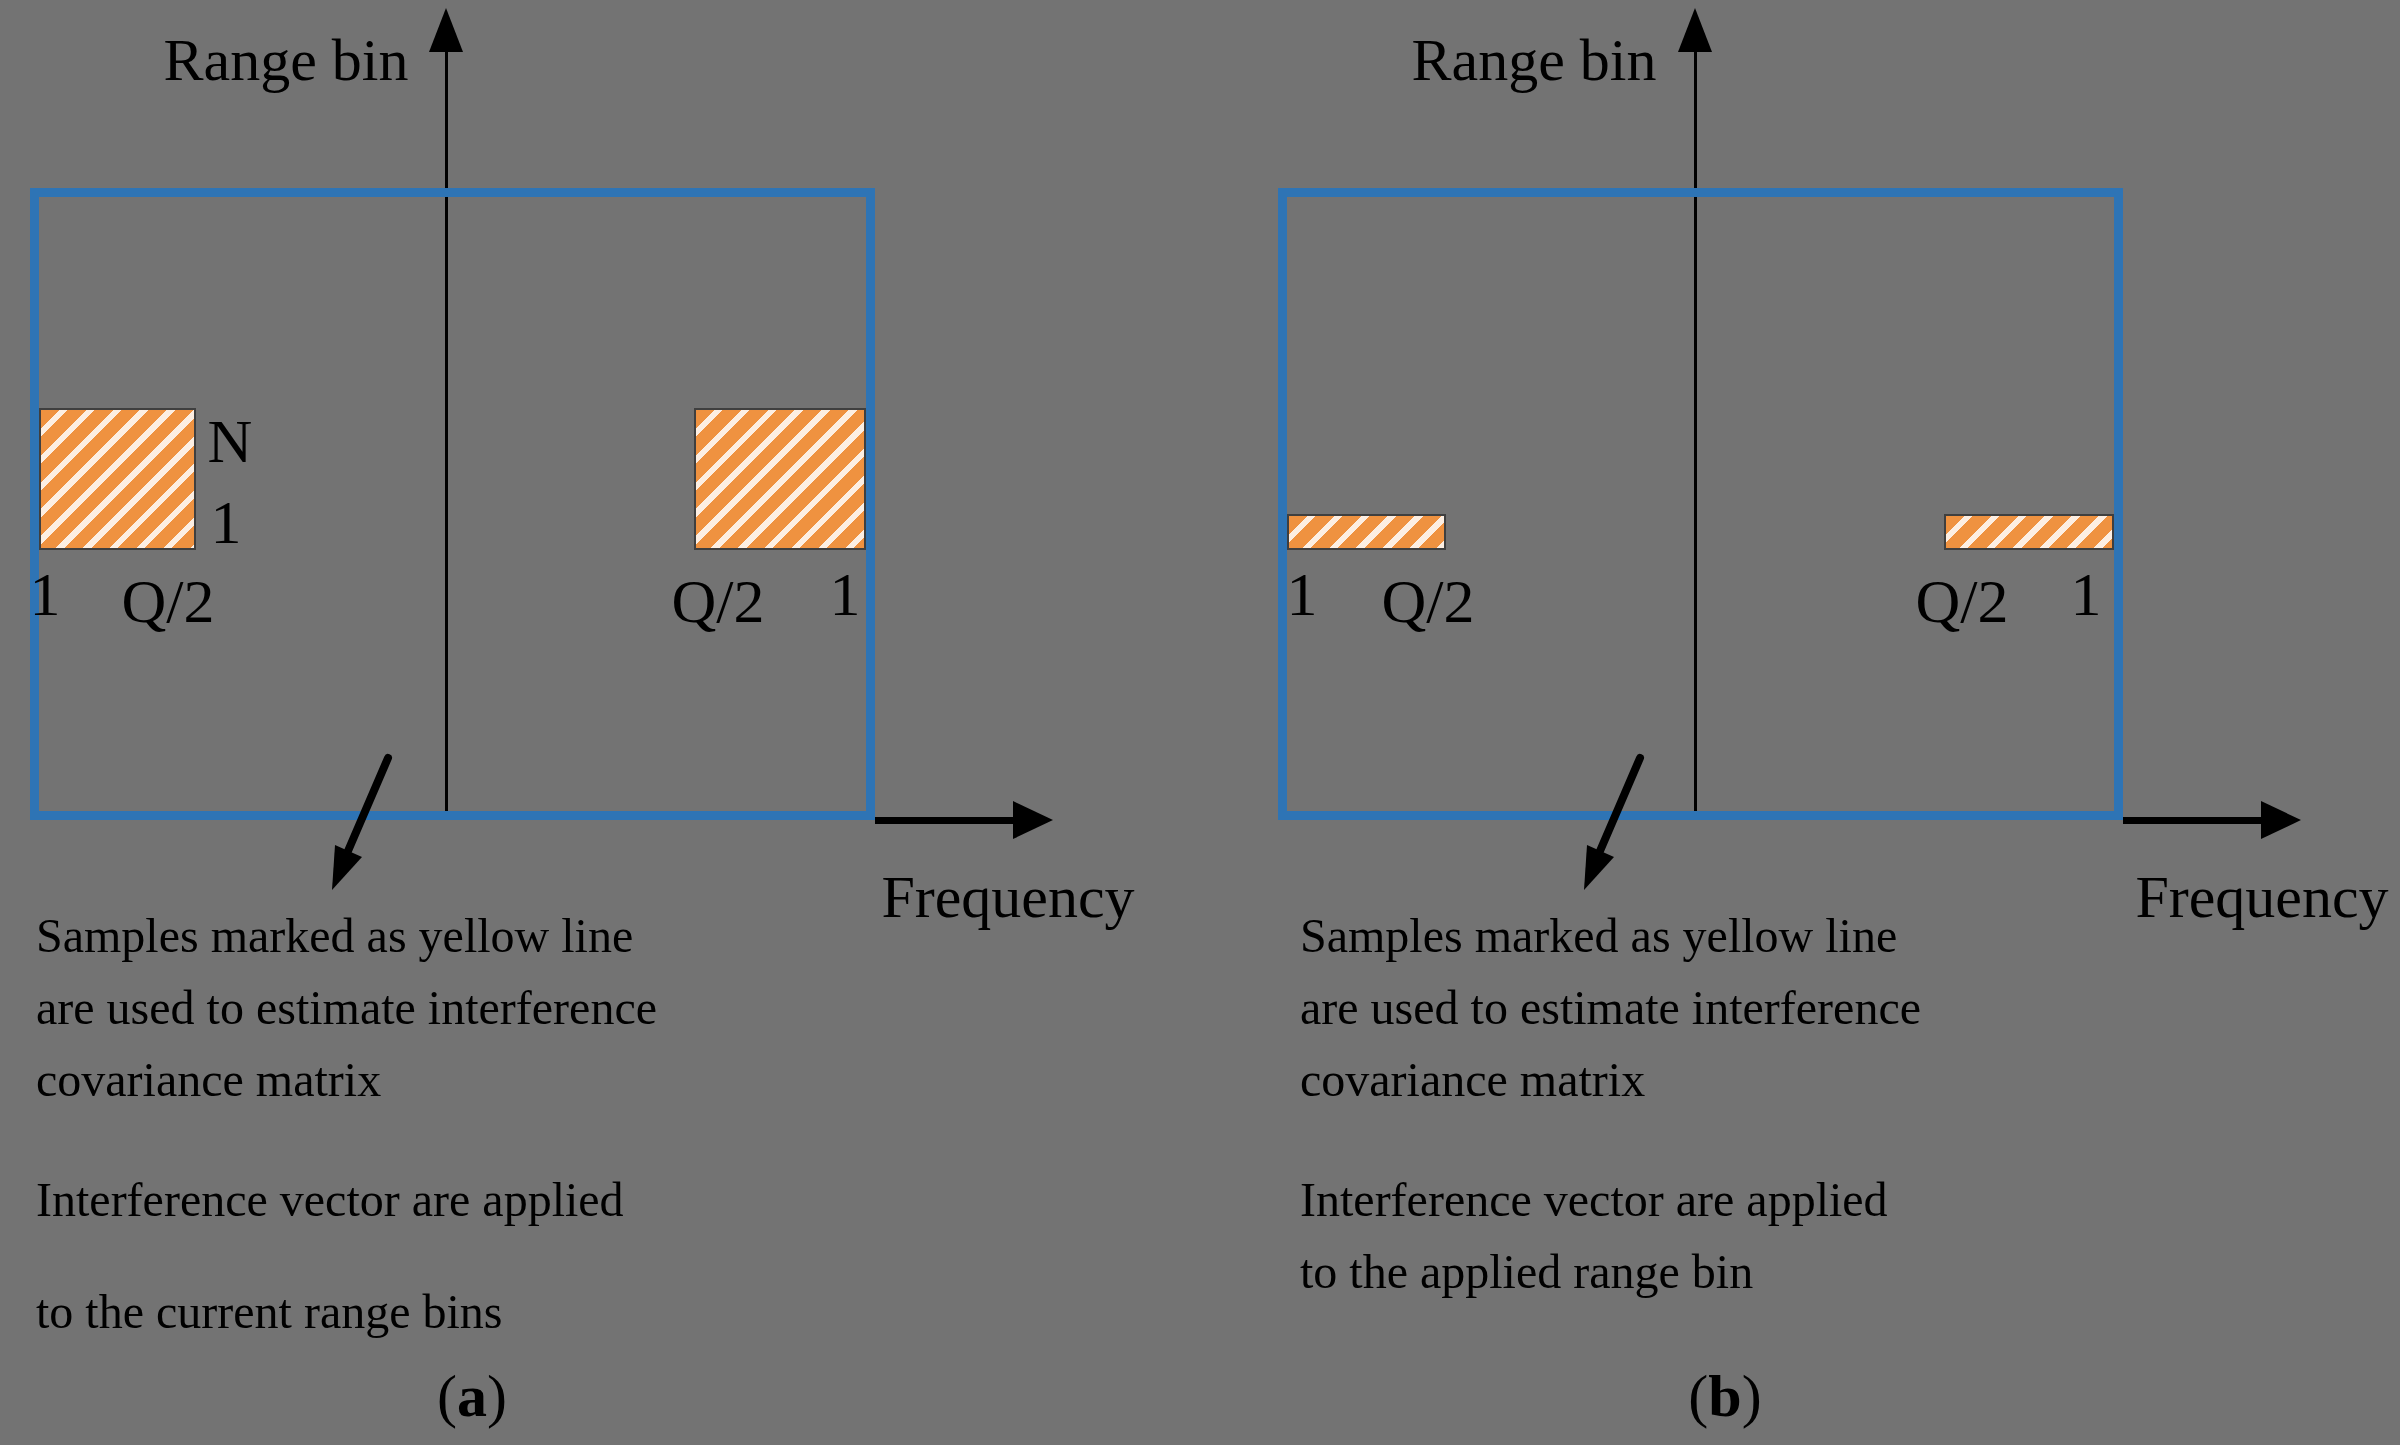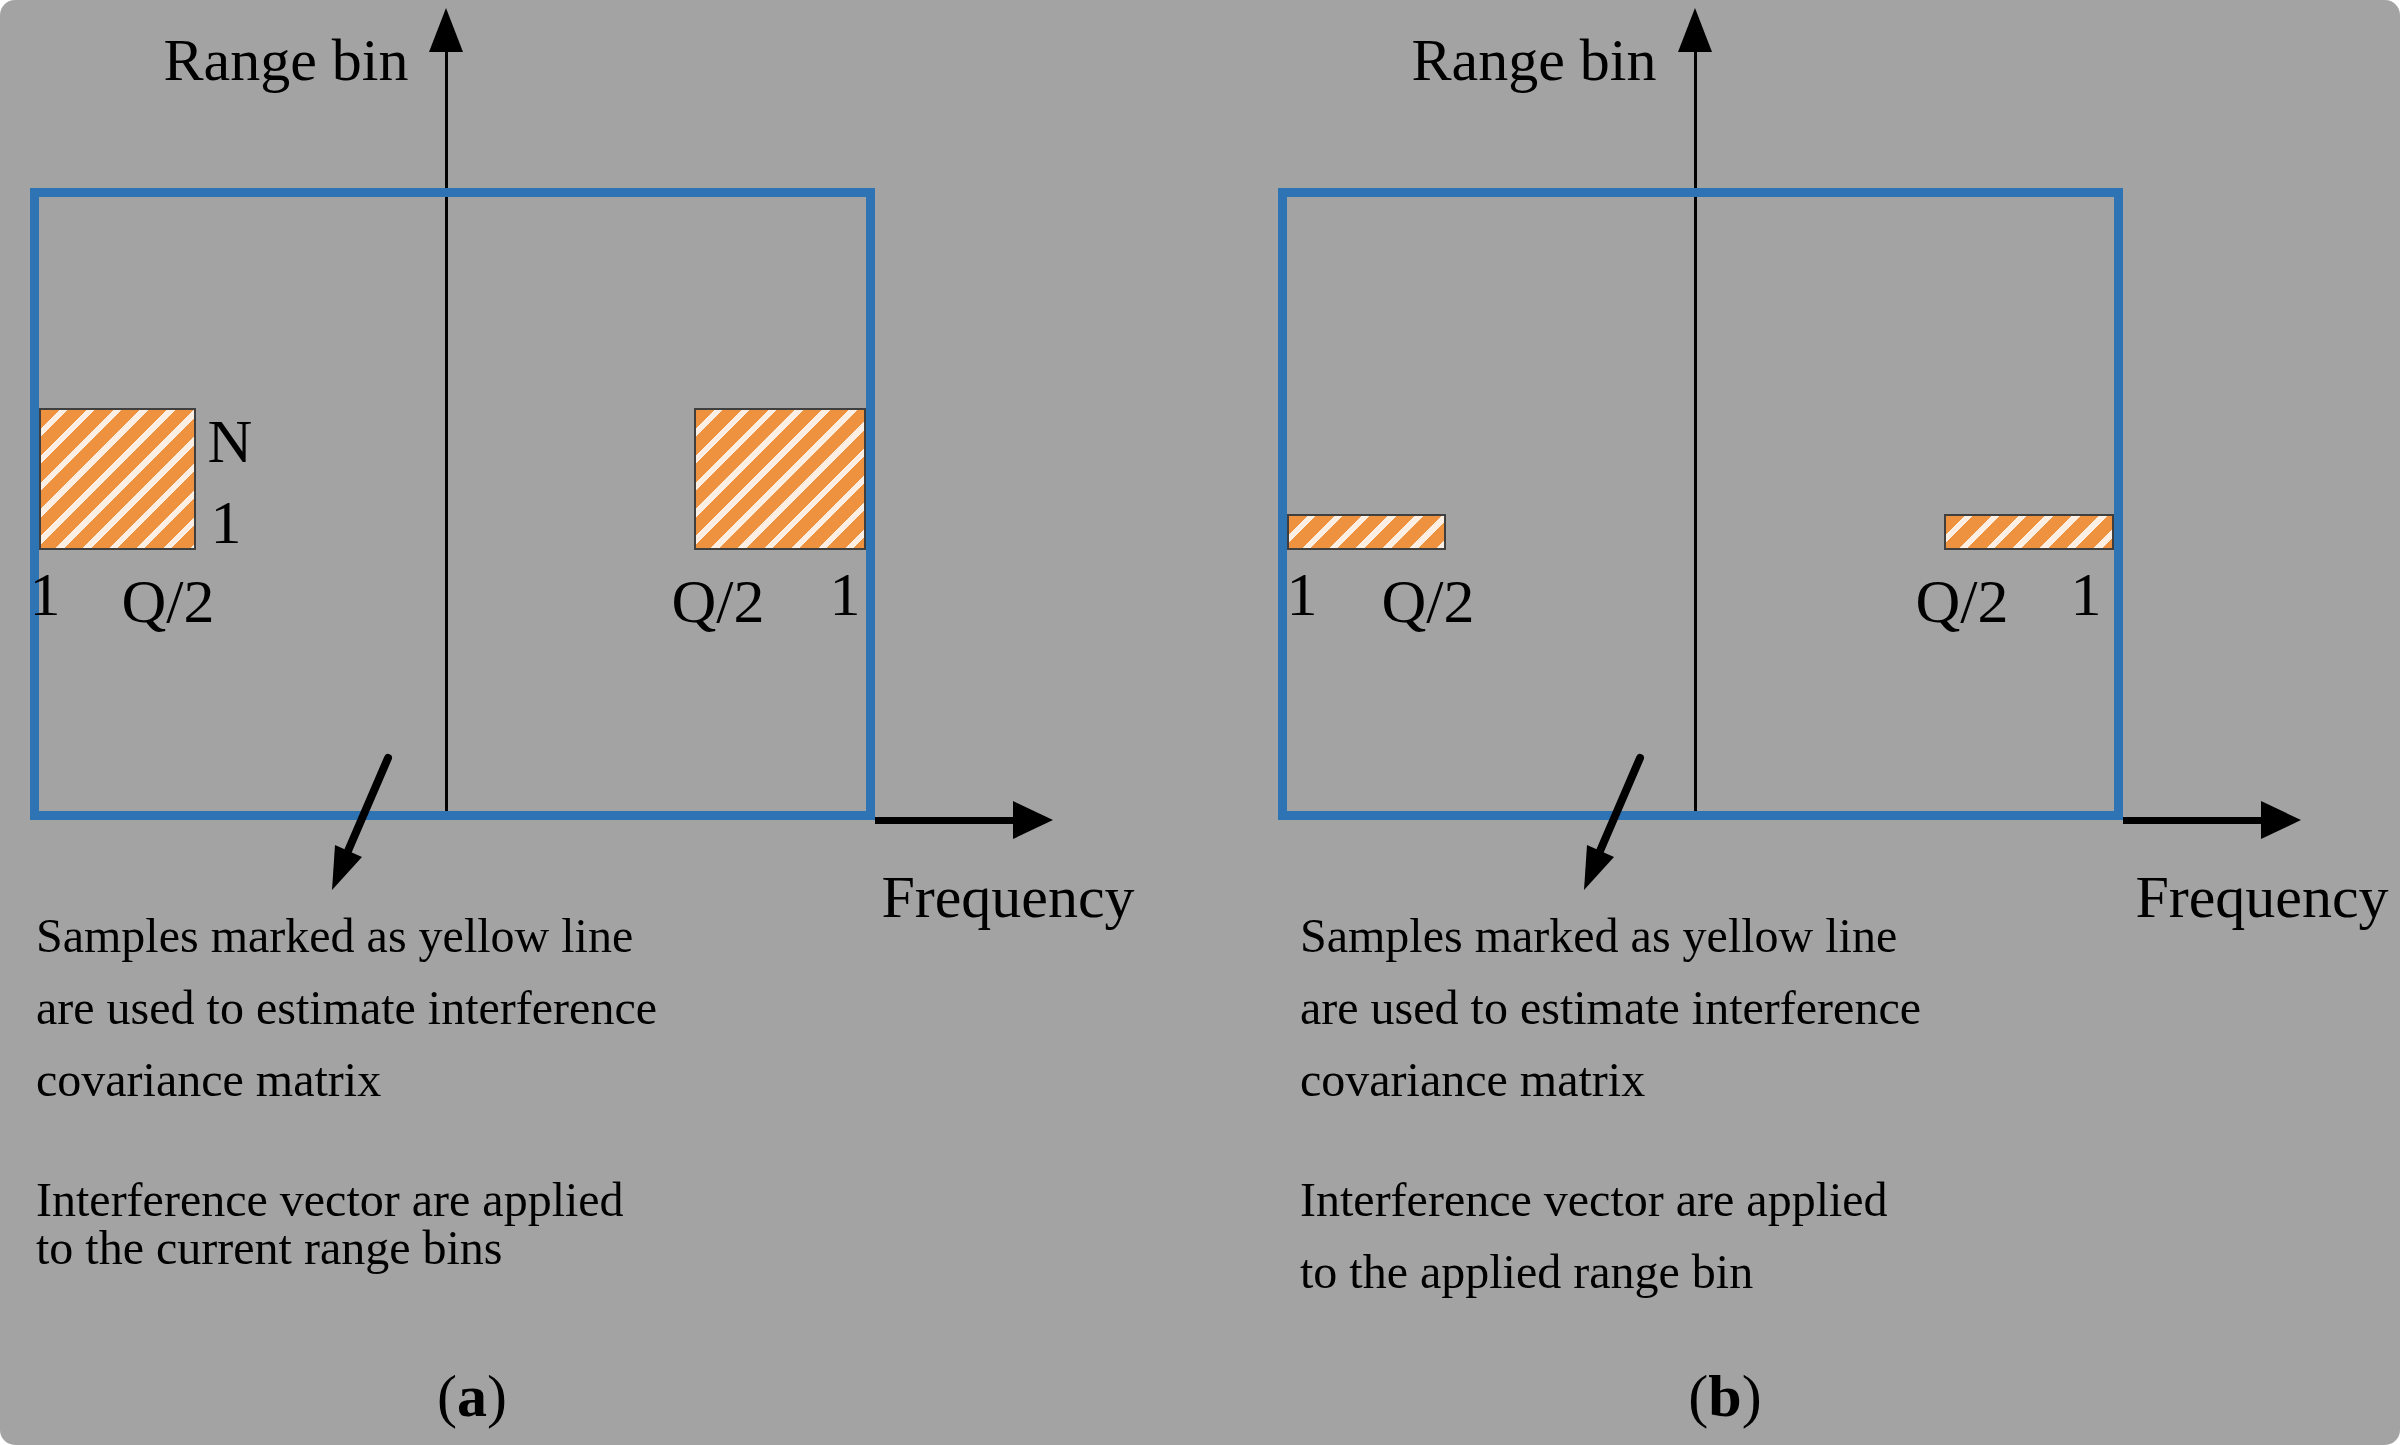--- a/index.html
+++ b/index.html
@@ -4,25 +4,24 @@
 <style>
   :root{
     --box-border:#2E74B5;
     --hatch-fill:#EF9240;
     --ink:#000000;
   }
   html,body{margin:0;padding:0;background:#ffffff;}
   #canvas{
     position:relative;
     width:2400px;height:1445px;
-    background:#a3a3a3;
+    background:#737373;
     font-family:"Liberation Serif","DejaVu Serif",serif;
     color:var(--ink);
     overflow:hidden;
-    border-radius:15px;
   }
   .abs{position:absolute;}
   .center{transform:translate(-50%,-50%);white-space:nowrap;}
   .axis-label{font-size:60px;}
   .num-label{font-size:62px;}
   .blue-box{
     border:9px solid var(--box-border);
     box-sizing:border-box;
     background:transparent;
   }
@@ -84,21 +83,21 @@
     <svg class="abs" style="left:290px;top:735px;" width="130" height="180" viewBox="0 0 130 180">
       <line x1="98" y1="23" x2="58" y2="116" stroke="#000000" stroke-width="8" stroke-linecap="round"></line>
       <polygon points="42,155 45,110 72,122" fill="#000000"></polygon>
     </svg>
 
     <div class="abs note-line" style="left:36px;top:900px;">Samples marked as yellow line</div>
     <div class="abs note-line" style="left:36px;top:972px;">are used to estimate interference</div>
     <div class="abs note-line" style="left:36px;top:1044px;">covariance matrix</div>
 
     <div class="abs note-line" style="left:36px;top:1164px;">Interference vector are applied</div>
-    <div class="abs note-line" style="left:36px;top:1212px;">to the current range bins</div>
+    <div class="abs note-line" style="left:36px;top:1276px;">to the current range bins</div>
 
     <div class="abs center caption" style="left:472px;top:1396px;"><span>(</span><b>a</b><span>)</span></div>
   </div>
 
   <div>
 
     <div class="abs center axis-label" style="left:1534px;top:60px;">Range bin</div>
 
     <div class="abs vaxis" style="left:1694px;top:46px;height:774px;"></div>
     <div class="abs vaxis-head" style="left:1678px;top:8px;"></div>

